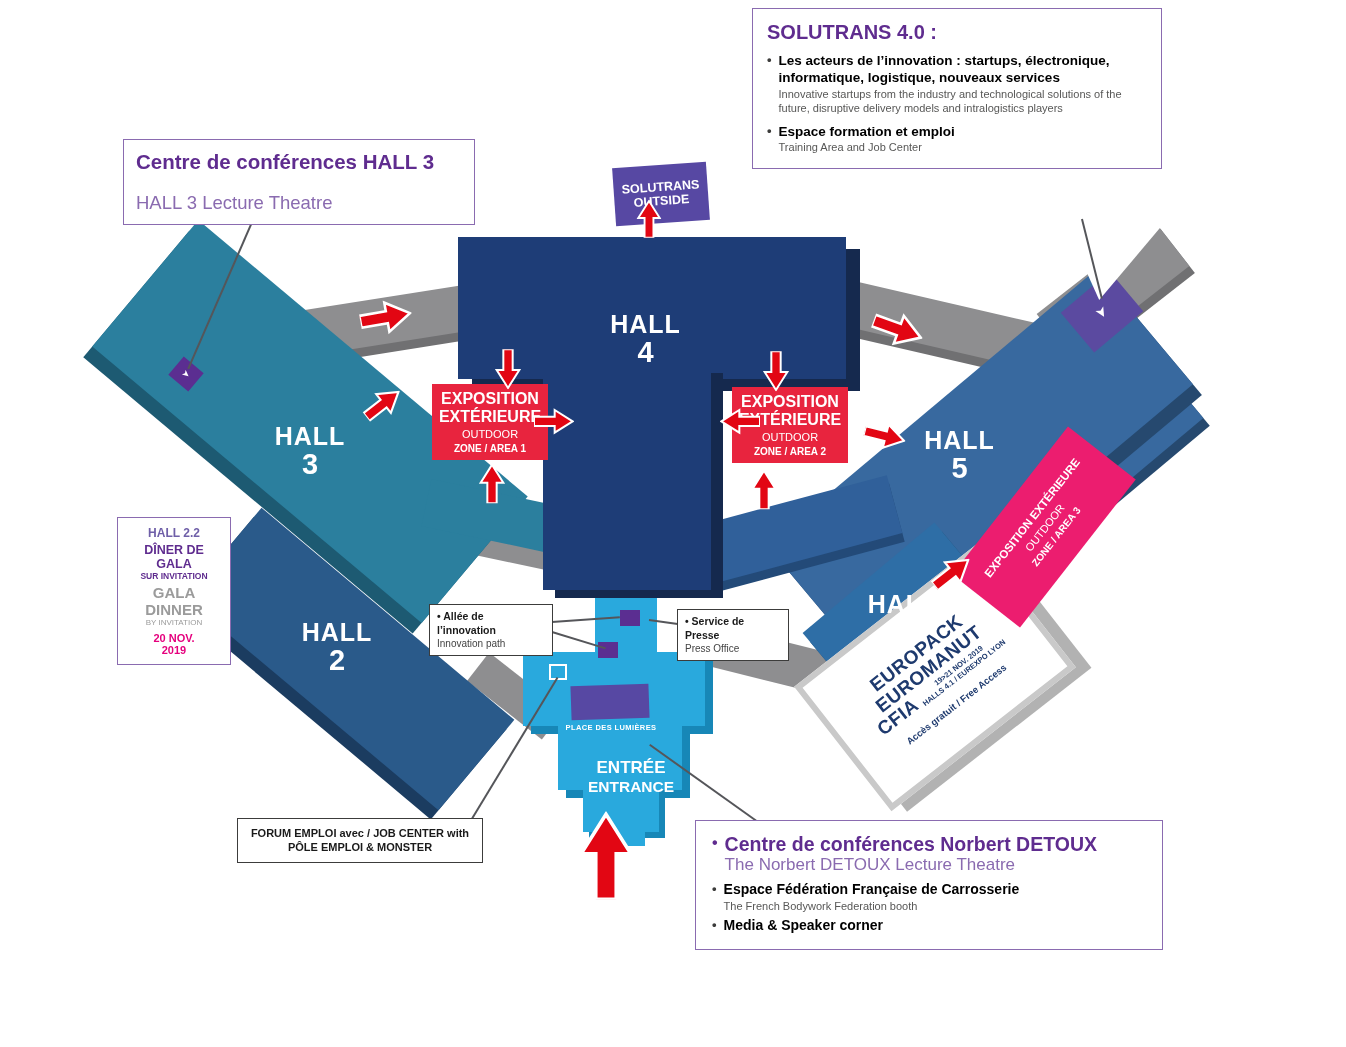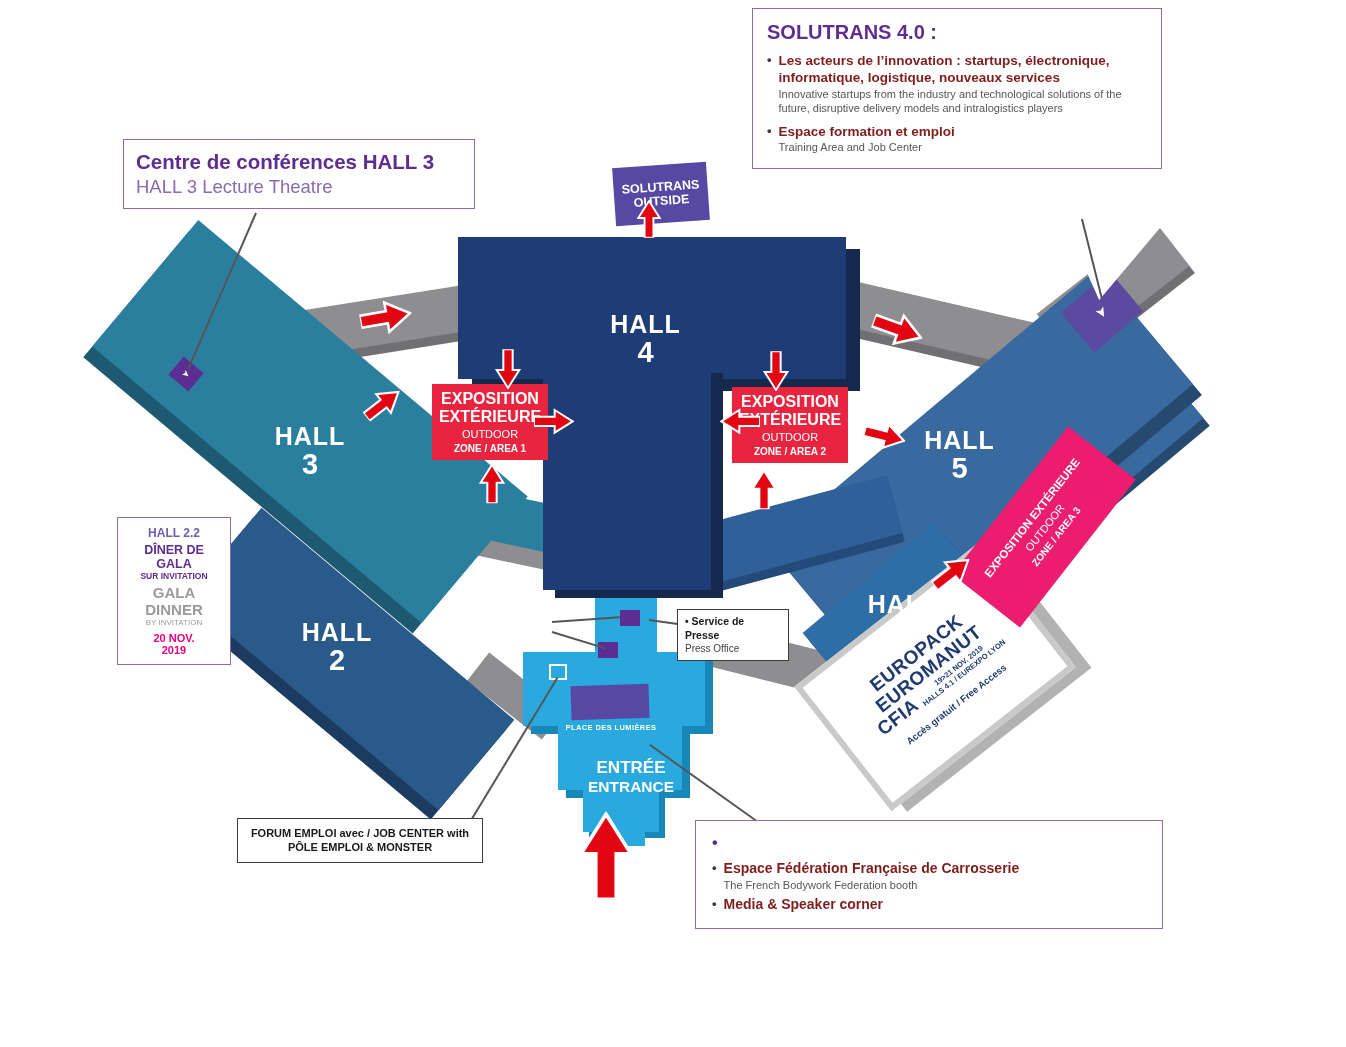--- a/index.html
+++ b/index.html
@@ -8,21 +8,21 @@
   .abs{position:absolute;}
   .shape{position:absolute;}
   .hall-label{position:absolute;color:#fff;font-weight:bold;text-align:center;line-height:1.02;z-index:8;}
   .hall-label .w{font-size:25px;letter-spacing:1px;display:block;}
   .hall-label .n{font-size:29px;display:block;}
   .callout{position:absolute;background:#fff;border:1px solid #8a6bb0;z-index:10;box-sizing:border-box;}
   .c-title{color:#5f2c8f;font-weight:bold;}
   .c-sub{color:#8a6bb0;}
   .item{display:flex;gap:7px;margin-top:8px;}
   .item .b{font-weight:bold;color:#3c3c3b;font-size:13px;line-height:1.3;}
-  .fr{font-weight:bold;color:#7f1d1d;font-size:13.5px;line-height:1.28;}
+  .fr{font-weight:bold;color:#000000;font-size:13.5px;line-height:1.28;}
   .en{color:#575756;font-size:11px;line-height:1.28;font-weight:normal;}
   .small-box{position:absolute;background:#fff;border:1px solid #3c3c3b;z-index:10;box-sizing:border-box;padding:5px 7px;}
   .small-box .t1{font-size:10.5px;font-weight:bold;color:#1a1a1a;line-height:1.3;}
   .small-box .t2{font-size:10px;color:#444;line-height:1.3;}
   .expo{position:absolute;color:#fff;text-align:center;display:flex;flex-direction:column;
         align-items:center;justify-content:center;z-index:6;box-sizing:border-box;}
   .expo .e1{font-size:16px;font-weight:bold;line-height:1.15;}
   .expo .e2{font-size:11px;margin-top:2px;}
   .expo .e3{font-size:10px;font-weight:bold;margin-top:3px;}
   .cline{position:absolute;height:2px;background:#55565a;transform-origin:0 50%;z-index:9;}
@@ -210,21 +210,21 @@
   <div class="cline" style="left:256px;top:212px;width:170px;transform:rotate(113.5deg);"></div>
   <div class="cline" style="left:1082px;top:218px;width:82px;transform:rotate(76deg);"></div>
   <div class="cline" style="left:470px;top:821px;width:169px;transform:rotate(-58.8deg);"></div>
   <div class="cline" style="left:758px;top:821px;width:133px;transform:rotate(-144.5deg);"></div>
   <div class="cline" style="left:552px;top:621px;width:68px;transform:rotate(-4deg);"></div>
   <div class="cline" style="left:552px;top:631px;width:56px;transform:rotate(17deg);"></div>
   <div class="cline" style="left:649px;top:619px;width:29px;transform:rotate(8deg);"></div>
 
   <div class="callout" style="left:123px;top:139px;width:352px;padding:10px 12px;">
     <div class="c-title" style="font-size:20.5px;">Centre de conférences HALL 3</div>
-    <div class="c-sub" style="font-size:18.5px;margin-top:2px;">HALL 3 Lecture Theatre</div>
+    <div class="c-sub" style="font-size:18.5px;margin-top:18px;">HALL 3 Lecture Theatre</div>
   </div>
 
   <div class="callout" style="left:752px;top:8px;width:410px;padding:12px 14px 14px;">
     <div class="c-title" style="font-size:20px;">SOLUTRANS 4.0 :</div>
     <div class="item">
       <span class="b">•</span>
       <div>
         <div class="fr">Les acteurs de l’innovation : startups, électronique, informatique, logistique, nouveaux services</div>
         <div class="en">Innovative startups from the industry and technological solutions of the future, disruptive delivery models and intralogistics players</div>
       </div>
@@ -234,20 +234,24 @@
       <div>
         <div class="fr">Espace formation et emploi</div>
         <div class="en">Training Area and Job Center</div>
       </div>
     </div>
   </div>
 
   <div class="callout" style="left:695px;top:820px;width:468px;padding:12px 16px 14px;">
     <div class="item" style="margin-top:0;">
       <span class="b" style="color:#5f2c8f;font-size:16px;">•</span>
+      <div>
+        <div class="c-title" style="font-size:19.5px;line-height:1.15;">Centre de conférences Norbert DETOUX</div>
+        <div class="c-sub" style="font-size:17px;">The Norbert DETOUX Lecture Theatre</div>
+      </div>
     </div>
     <div class="item" style="margin-top:6px;">
       <span class="b">•</span>
       <div>
         <div class="fr" style="font-size:14px;">Espace Fédération Française de Carrosserie</div>
         <div class="en">The French Bodywork Federation booth</div>
       </div>
     </div>
     <div class="item" style="margin-top:4px;">
       <span class="b">•</span>
@@ -257,20 +261,25 @@
 
   <div class="callout" style="left:117px;top:517px;width:114px;padding:8px 22px;text-align:center;">
     <div style="font-size:12px;font-weight:bold;color:#6f5fa8;">HALL 2.2</div>
     <div style="font-size:12.5px;font-weight:bold;color:#5f2c8f;margin-top:3px;">DÎNER DE GALA</div>
     <div style="font-size:8.5px;font-weight:bold;color:#5f2c8f;">SUR INVITATION</div>
     <div style="font-size:15px;color:#9b9b9b;font-weight:bold;margin-top:3px;">GALA DINNER</div>
     <div style="font-size:8px;color:#9b9b9b;">BY INVITATION</div>
     <div style="font-size:11px;font-weight:bold;color:#e5007d;margin-top:5px;">20 NOV. 2019</div>
   </div>
 
+  <div class="small-box" style="left:429px;top:604px;width:124px;">
+    <div class="t1"><span>•</span>
+      <span>Allée de l’innovation</span></div>
+    <div class="t2">Innovation path</div>
+  </div>
 
   <div class="small-box" style="left:677px;top:609px;width:112px;">
     <div class="t1"><span>•</span>
       <span>Service de Presse</span></div>
     <div class="t2">Press Office</div>
   </div>
 
   <div class="small-box" style="left:237px;top:818px;width:246px;text-align:center;padding:7px 8px;">
     <div class="t1" style="font-size:11px;">FORUM EMPLOI avec / JOB CENTER with</div>
     <div class="t1" style="font-size:11px;">PÔLE EMPLOI &amp; MONSTER</div>

